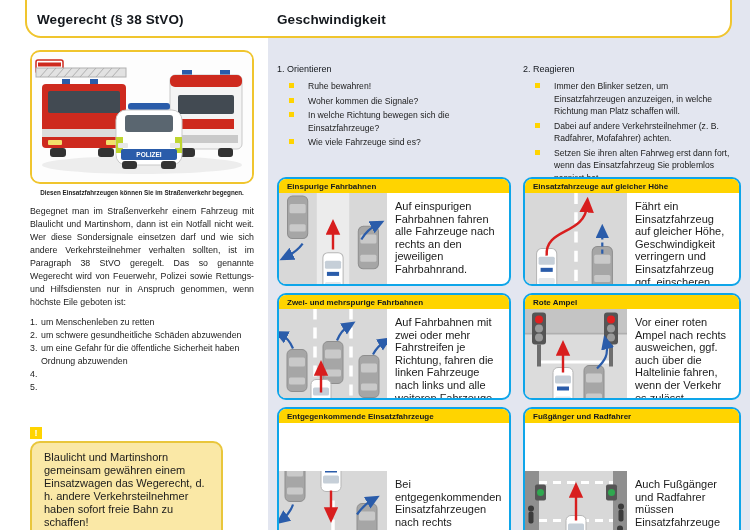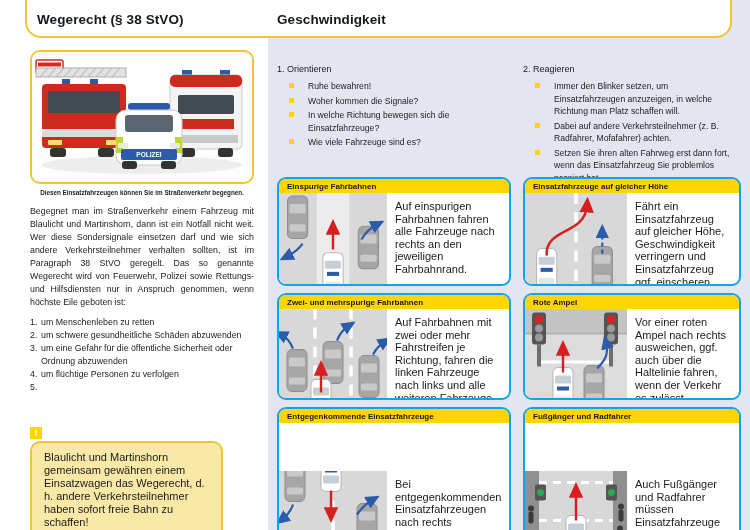--- a/index.html
+++ b/index.html
@@ -145,25 +145,24 @@
       <div class="row">
         <span class="num">1.</span>
         <span>um Menschenleben zu retten</span>
       </div>
       <div class="row">
         <span class="num">2.</span>
         <span>um schwere gesundheitliche Schäden abzuwenden</span>
       </div>
       <div class="row">
         <span class="num">3.</span>
-        <span>um eine Gefahr für die öffentliche Sicherheit oder Ordnung abzuwenden</span>
+        <span>um eine Gefahr für die öffentliche Sicherheit haben Ordnung abzuwenden</span>
       </div>
       <div class="row">
         <span class="num">4.</span>
-        <span>um flüchtige Personen zu verfolgen</span>
       </div>
       <div class="row">
         <span class="num">5.</span>
       </div>
     </div>
   </div>
 
   <div class="warn-wrap">
     <div class="warn-badge">!</div>
     <div class="warn-box">Blaulicht und Martinshorn gemeinsam gewähren einem Einsatzwagen das Wegerecht, d. h. andere Verkehrsteilnehmer haben sofort freie Bahn zu schaffen!</div>

